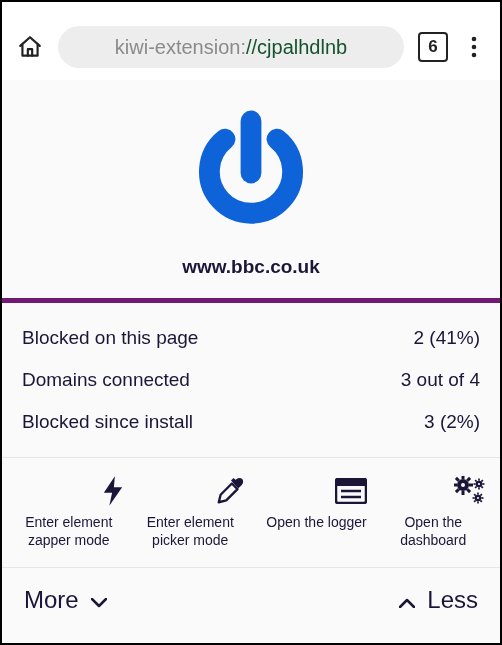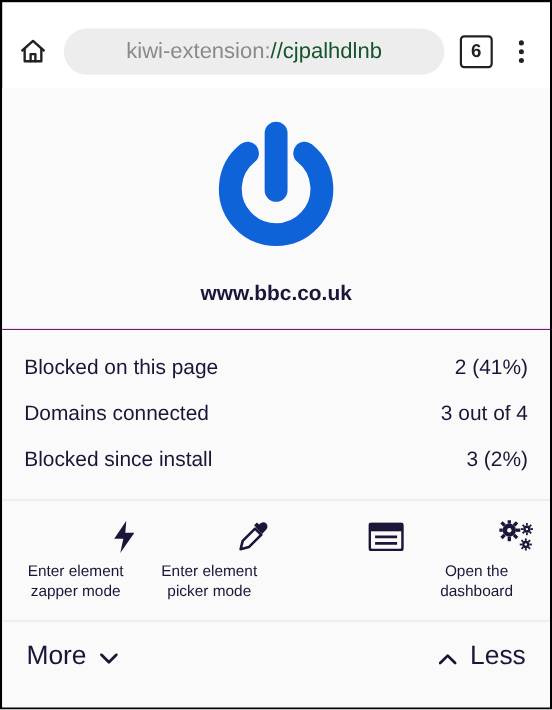--- a/index.html
+++ b/index.html
@@ -8,21 +8,21 @@
   
   .top-bar { display: flex; align-items: center; padding: 10px 14px; gap: 14px; height: 66px; margin-top: 12px; }
   .home-icon { width: 28px; height: 28px; display: flex; align-items: center; justify-content: center; }
   .url-pill { flex: 1; background: #ededed; border-radius: 24px; height: 42px; display: flex; align-items: center; justify-content: center; font-size: 20px; color: #333; overflow: hidden; white-space: nowrap; }
   .url-prefix { color: #8a8a8a; }
   .url-rest { color: #14532d; }
   .tab-count { border: 2px solid #222; border-radius: 4px; width: 30px; height: 30px; display: flex; align-items: center; justify-content: center; font-size: 17px; font-weight: 600; color: #222; }
   .dots-icon { width: 24px; height: 28px; display: flex; align-items: center; justify-content: center; }
   
   .popup-body { flex: 1; background: #fafafb; display: flex; flex-direction: column; }
-  .power-area { display: flex; flex-direction: column; align-items: center; justify-content: center; padding: 28px 0 20px 0; border-bottom: 1px solid #701a75; }
+  .power-area { display: flex; flex-direction: column; align-items: center; justify-content: center; padding: 28px 0 20px 0; border-bottom: 5px solid #701a75; }
   .site-label { margin-top: 14px; font-size: 19px; font-weight: 600; color: #1b1638; }
   
   .stats { padding: 14px 20px 14px 20px; border-bottom: 1px solid #e5e5e5; }
   .stat-row { display: flex; justify-content: space-between; align-items: center; padding: 10px 0; font-size: 19px; color: #1b1638; }
   .stat-row .value { font-weight: 400; }
   
   .tools { display: flex; justify-content: space-around; padding: 16px 6px 18px 6px; border-bottom: 1px solid #e5e5e5; }
   .tool { display: flex; flex-direction: column; align-items: flex-end; width: 110px; text-align: center; cursor: pointer; color: #1b1638; }
   .tool .icon { height: 34px; display: flex; align-items: center; justify-content: center; margin-bottom: 6px; }
   .tool .label { font-size: 14px; line-height: 1.25; }
@@ -106,20 +106,21 @@
       </div>
       <div class="tool">
         <div class="icon">
           <svg width="32" height="26" viewBox="0 0 32 26">
             <rect x="1" y="1" width="30" height="24" rx="2" fill="none" stroke="#1b1638" stroke-width="2.5"></rect>
             <rect x="1" y="1" width="30" height="7" fill="#1b1638"></rect>
             <line x1="6" y1="13" x2="26" y2="13" stroke="#1b1638" stroke-width="2.5"></line>
             <line x1="6" y1="19" x2="26" y2="19" stroke="#1b1638" stroke-width="2.5"></line>
           </svg>
         </div>
+        <div class="label">Open the logger</div>
       </div>
       <div class="tool">
         <div class="icon">
           <svg width="34" height="30" viewBox="0 0 34 30">
             <g transform="translate(9,9)">
               <circle cx="0" cy="0" r="6" fill="#1b1638"></circle>
               <circle cx="0" cy="0" r="2" fill="#fafafb"></circle>
               <g fill="#1b1638">
                   <rect x="-1.5" y="-10" width="3" height="4"></rect>
                   <rect x="-1.5" y="6" width="3" height="4"></rect>

